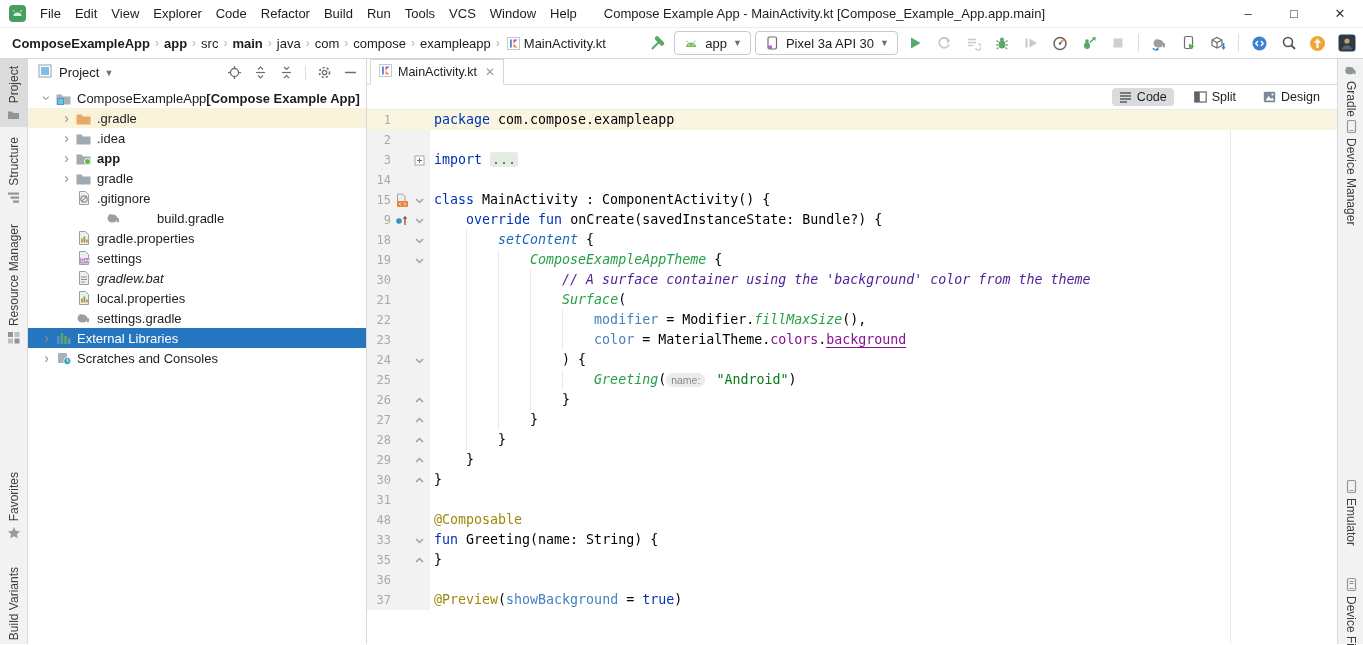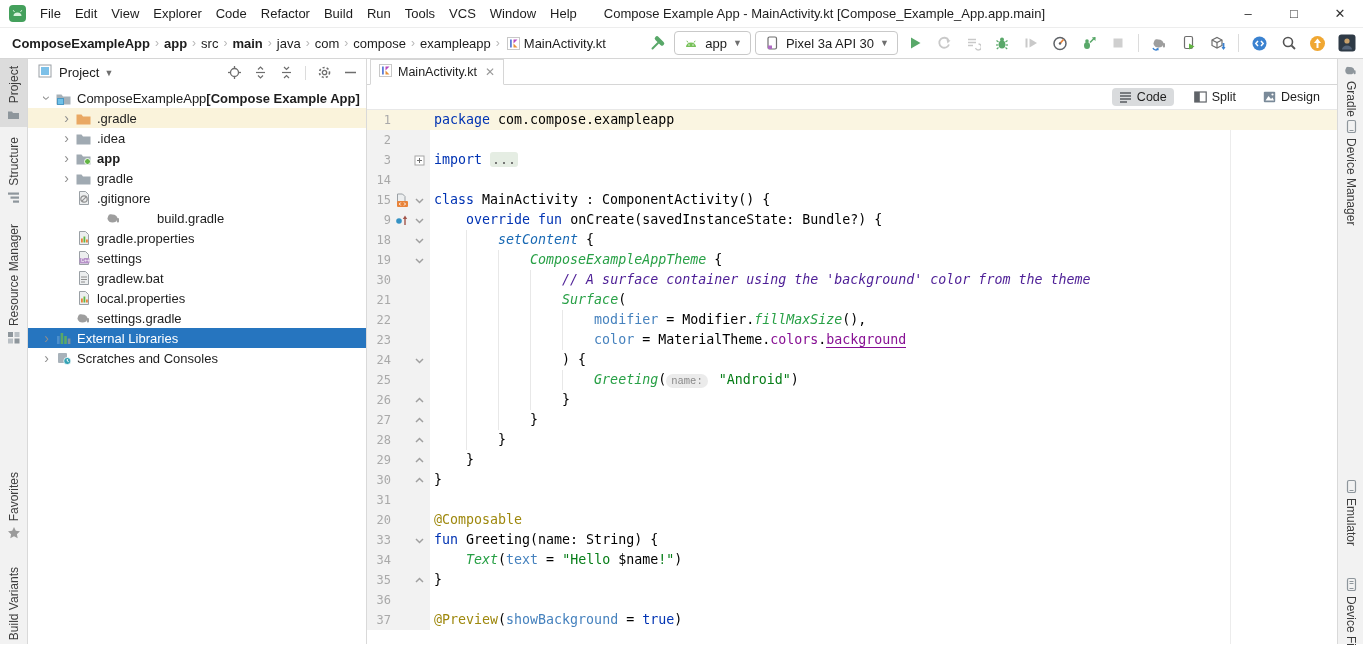--- a/index.html
+++ b/index.html
@@ -79,21 +79,21 @@
   .tk-pl { color:#000; }
   .tk-str { color:#067d17; }
   .tk-cmt { color:#4c1d95; font-style:italic; }
   .tk-comp { color:#28a046; font-style:italic; }
   .tk-ext { color:#1969b4; font-style:italic; }
   .tk-np { color:#4682be; }
   .tk-prop { color:#871094; }
   .tk-propu { color:#871094; border-bottom:1px solid #871094; }
   .tk-ann { color:#9e880d; }
   .tk-tmpl { color:#000; }
-  .tk-hint { background:#ebebeb; color:#8a8a8a; border-radius:7px; padding:1px 5px; font-size:10.5px; font-family:Liberation Mono, monospace; margin-right:3px; }
+  .tk-hint { background:#ebebeb; color:#8a8a8a; border-radius:7px; padding:1px 5px; font-size:10.5px; font-family:Liberation Sans, sans-serif; margin-right:3px; }
   .tk-foldb { background:#e5ede3; color:#5f5f5f; border-radius:3px; padding:0 2px; }
 
   .insp { position:absolute; top:7px; right:11px; }
 </style>
 </head>
 <body>
 
 <div class="titlebar">
   <span class="as-logo"><svg width="19" height="19" viewBox="0 0 19 19" xmlns="http://www.w3.org/2000/svg">
         <rect x="1" y="1" width="17" height="17" rx="4" fill="#44a05c"></rect>
@@ -503,21 +503,21 @@
           <span class="chev"></span>
           <span class="ticon" style="display: inline-flex; align-items: center;">
             <svg width="16" height="16" viewBox="0 0 16 16" xmlns="http://www.w3.org/2000/svg">
               <path d="M3.5 1.5h6l3 3v10h-9z" fill="#eceeef" stroke="#9aa0a5"></path>
               <rect x="3.5" y="8" width="10" height="5.5" rx="1" fill="#b793c9"></rect>
               <text x="4.8" y="12.3" font-size="4.8" fill="#fff" font-family="sans-serif">C++</text>
             </svg>
           </span>
           <span class="tlabel">settings</span>
         </div>
-        <div class="trow" style="padding-left: 30px;">
+        <div class="trow" style="padding-left: 30px; font-style: italic;">
           <span class="chev"></span>
           <span class="ticon" style="display: inline-flex; align-items: center;">
             <svg width="16" height="16" viewBox="0 0 16 16" xmlns="http://www.w3.org/2000/svg">
               <path d="M3.5 1.5h6l3 3v10h-9z" fill="#eceeef" stroke="#9aa0a5"></path>
               <line x1="5" y1="7" x2="11" y2="7" stroke="#8e8e8e"></line>
               <line x1="5" y1="9.5" x2="11" y2="9.5" stroke="#8e8e8e"></line>
               <line x1="5" y1="12" x2="9" y2="12" stroke="#8e8e8e"></line>
             </svg>
           </span>
           <span class="tlabel">gradlew.bat</span>
@@ -862,47 +862,39 @@
         <div class="cl">
           <span class="gut">
             <span class="lnum">31</span>
             <span class="gicon"></span>
             <span class="gfold"></span>
           </span>
           <span class="ltxt"></span>
         </div>
         <div class="cl">
           <span class="gut">
-            <span class="lnum">20</span>
+            <span class="lnum">48</span>
             <span class="gicon"></span>
             <span class="gfold"></span>
           </span>
           <span class="ltxt"><span class="tk-ann">@Composable</span></span>
         </div>
         <div class="cl">
           <span class="gut">
             <span class="lnum">33</span>
             <span class="gicon"></span>
             <span class="gfold">
               <span style="display: inline-flex; align-items: center;">
                 <svg width="11" height="11" viewBox="0 0 11 11" xmlns="http://www.w3.org/2000/svg">
                   <polyline points="2,4 5.5,7.5 9,4" fill="none" stroke="#a0a0a0" stroke-width="1.5"></polyline>
                 </svg>
               </span>
             </span>
           </span>
           <span class="ltxt"><span class="tk-kw">fun</span><span class="tk-pl"> Greeting(name: String) {</span></span>
-        </div>
-        <div class="cl">
-          <span class="gut">
-            <span class="lnum">34</span>
-            <span class="gicon"></span>
-            <span class="gfold"></span>
-          </span>
-          <span class="ltxt"><span class="tk-pl">    </span><span class="tk-comp">Text</span><span class="tk-pl">(</span><span class="tk-np">text</span><span class="tk-pl"> = </span><span class="tk-str">"Hello </span><span class="tk-tmpl">$name</span><span class="tk-str">!"</span><span class="tk-pl">)</span></span>
         </div>
         <div class="cl">
           <span class="gut">
             <span class="lnum">35</span>
             <span class="gicon"></span>
             <span class="gfold">
               <span style="display: inline-flex; align-items: center;">
                 <svg width="11" height="11" viewBox="0 0 11 11" xmlns="http://www.w3.org/2000/svg">
                   <polyline points="2,7 5.5,3.5 9,7" fill="none" stroke="#a0a0a0" stroke-width="1.5"></polyline>
                 </svg>

